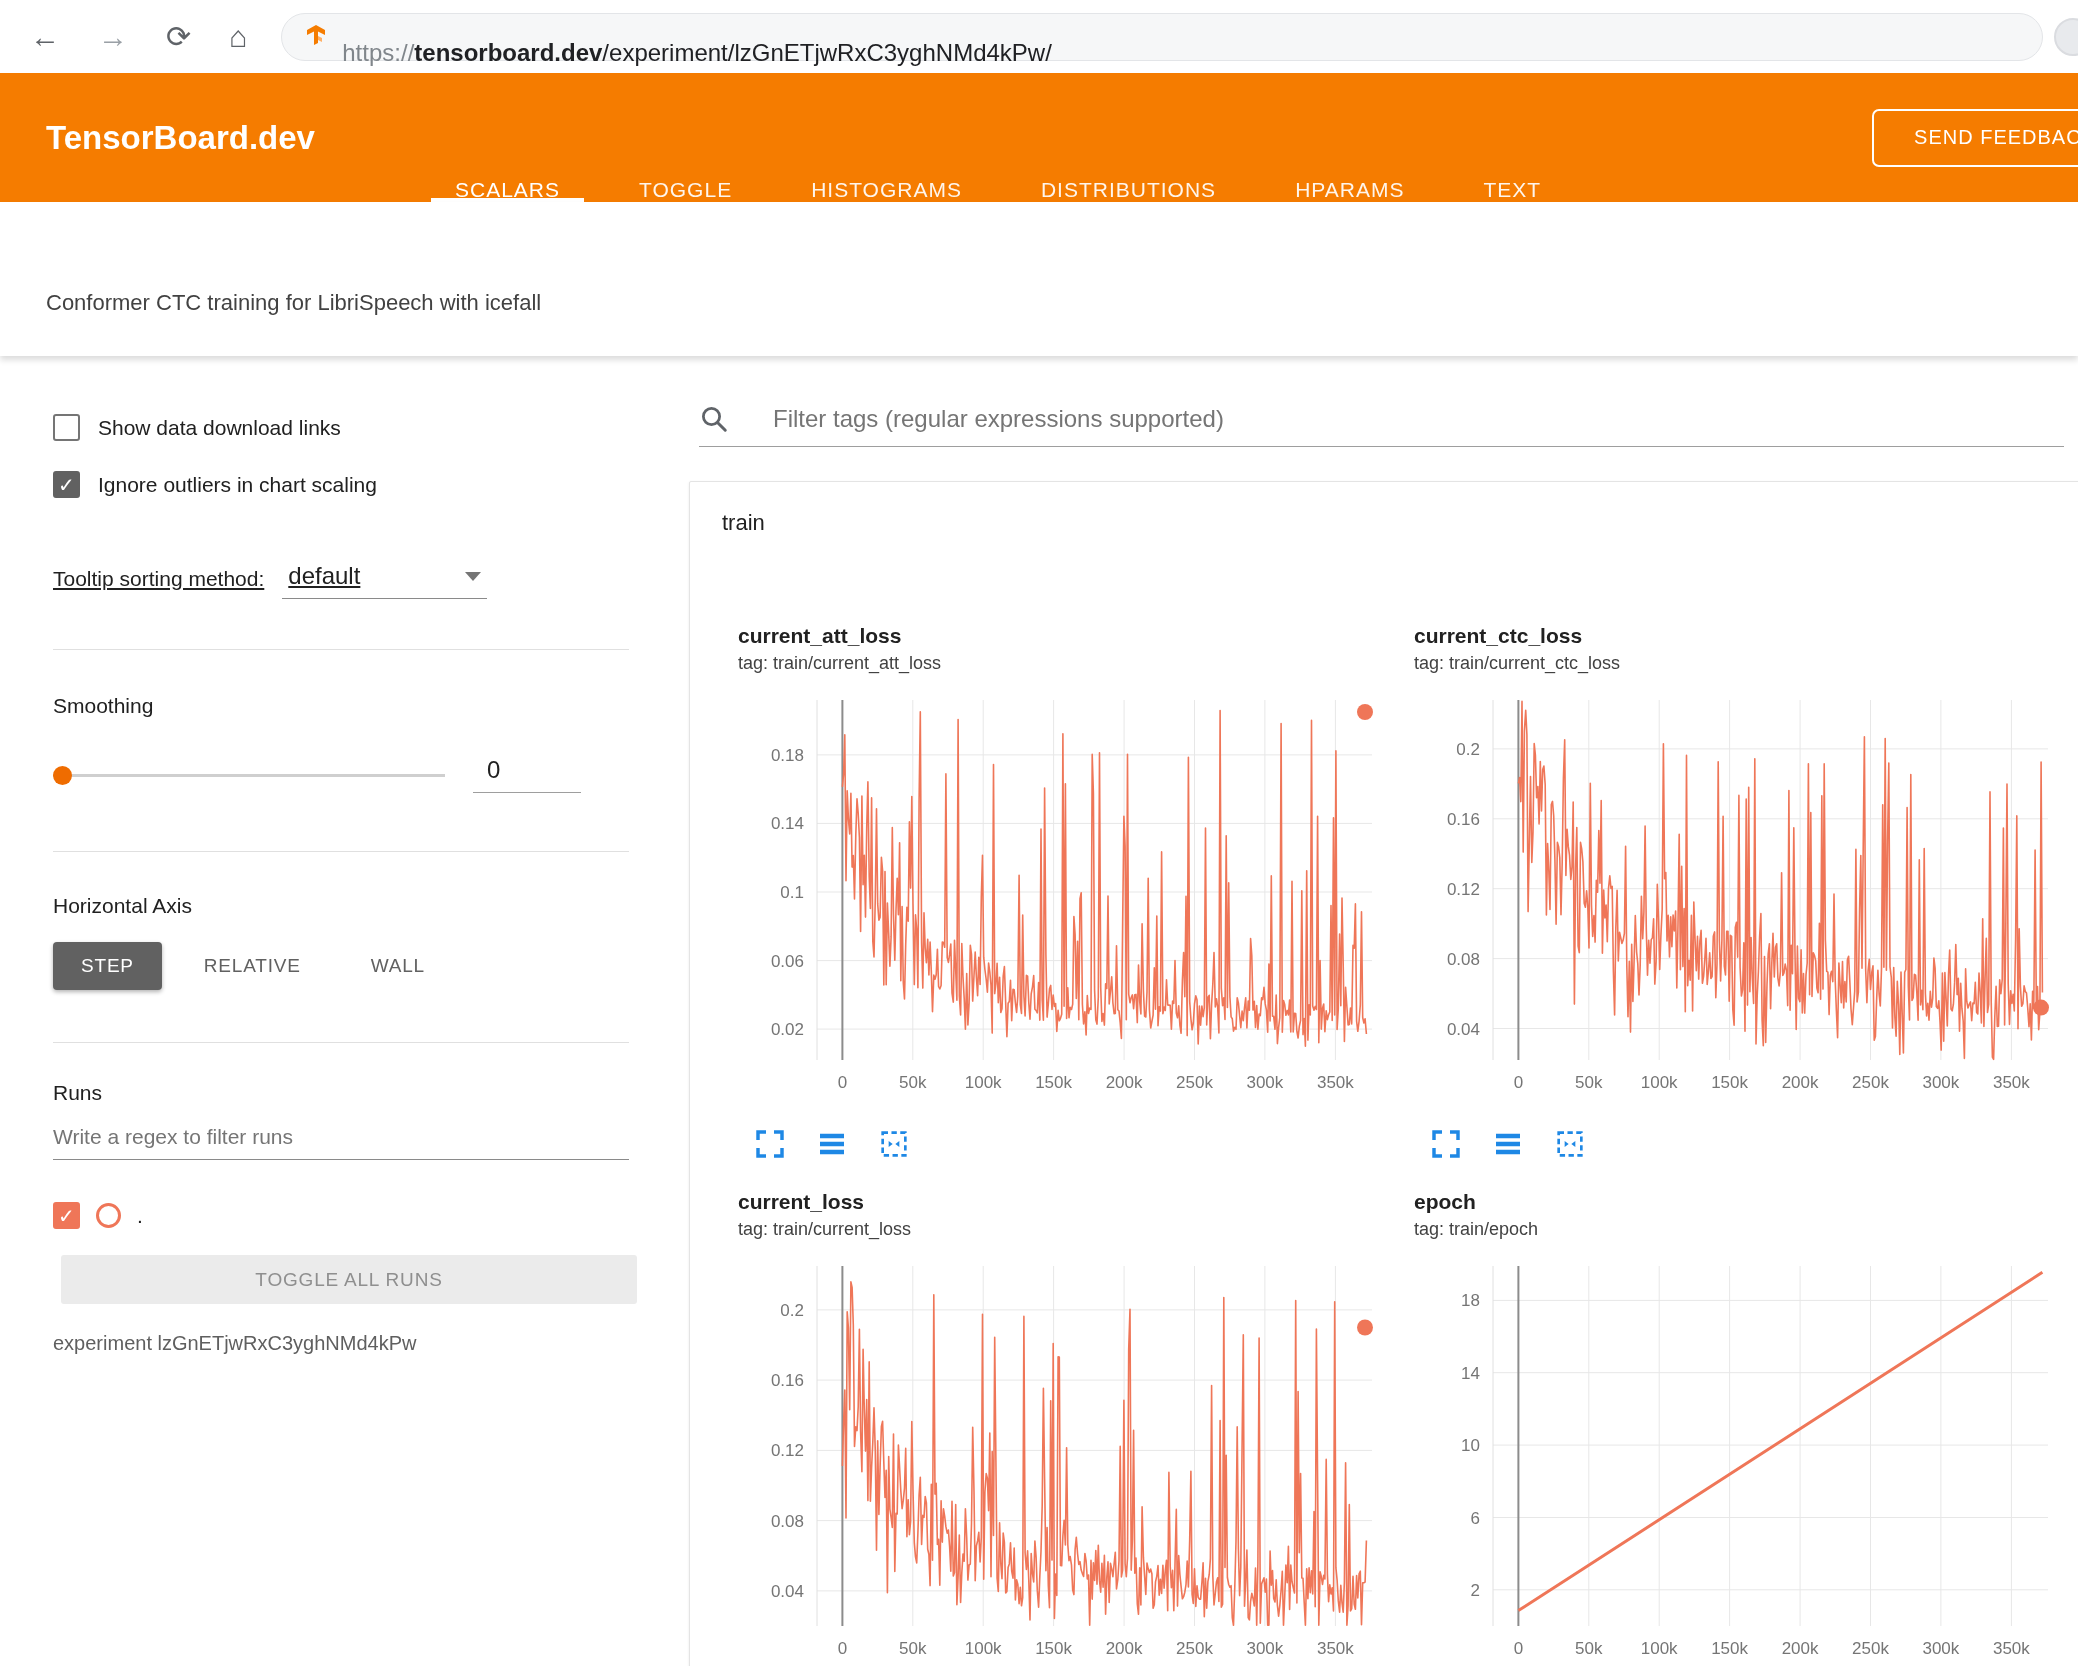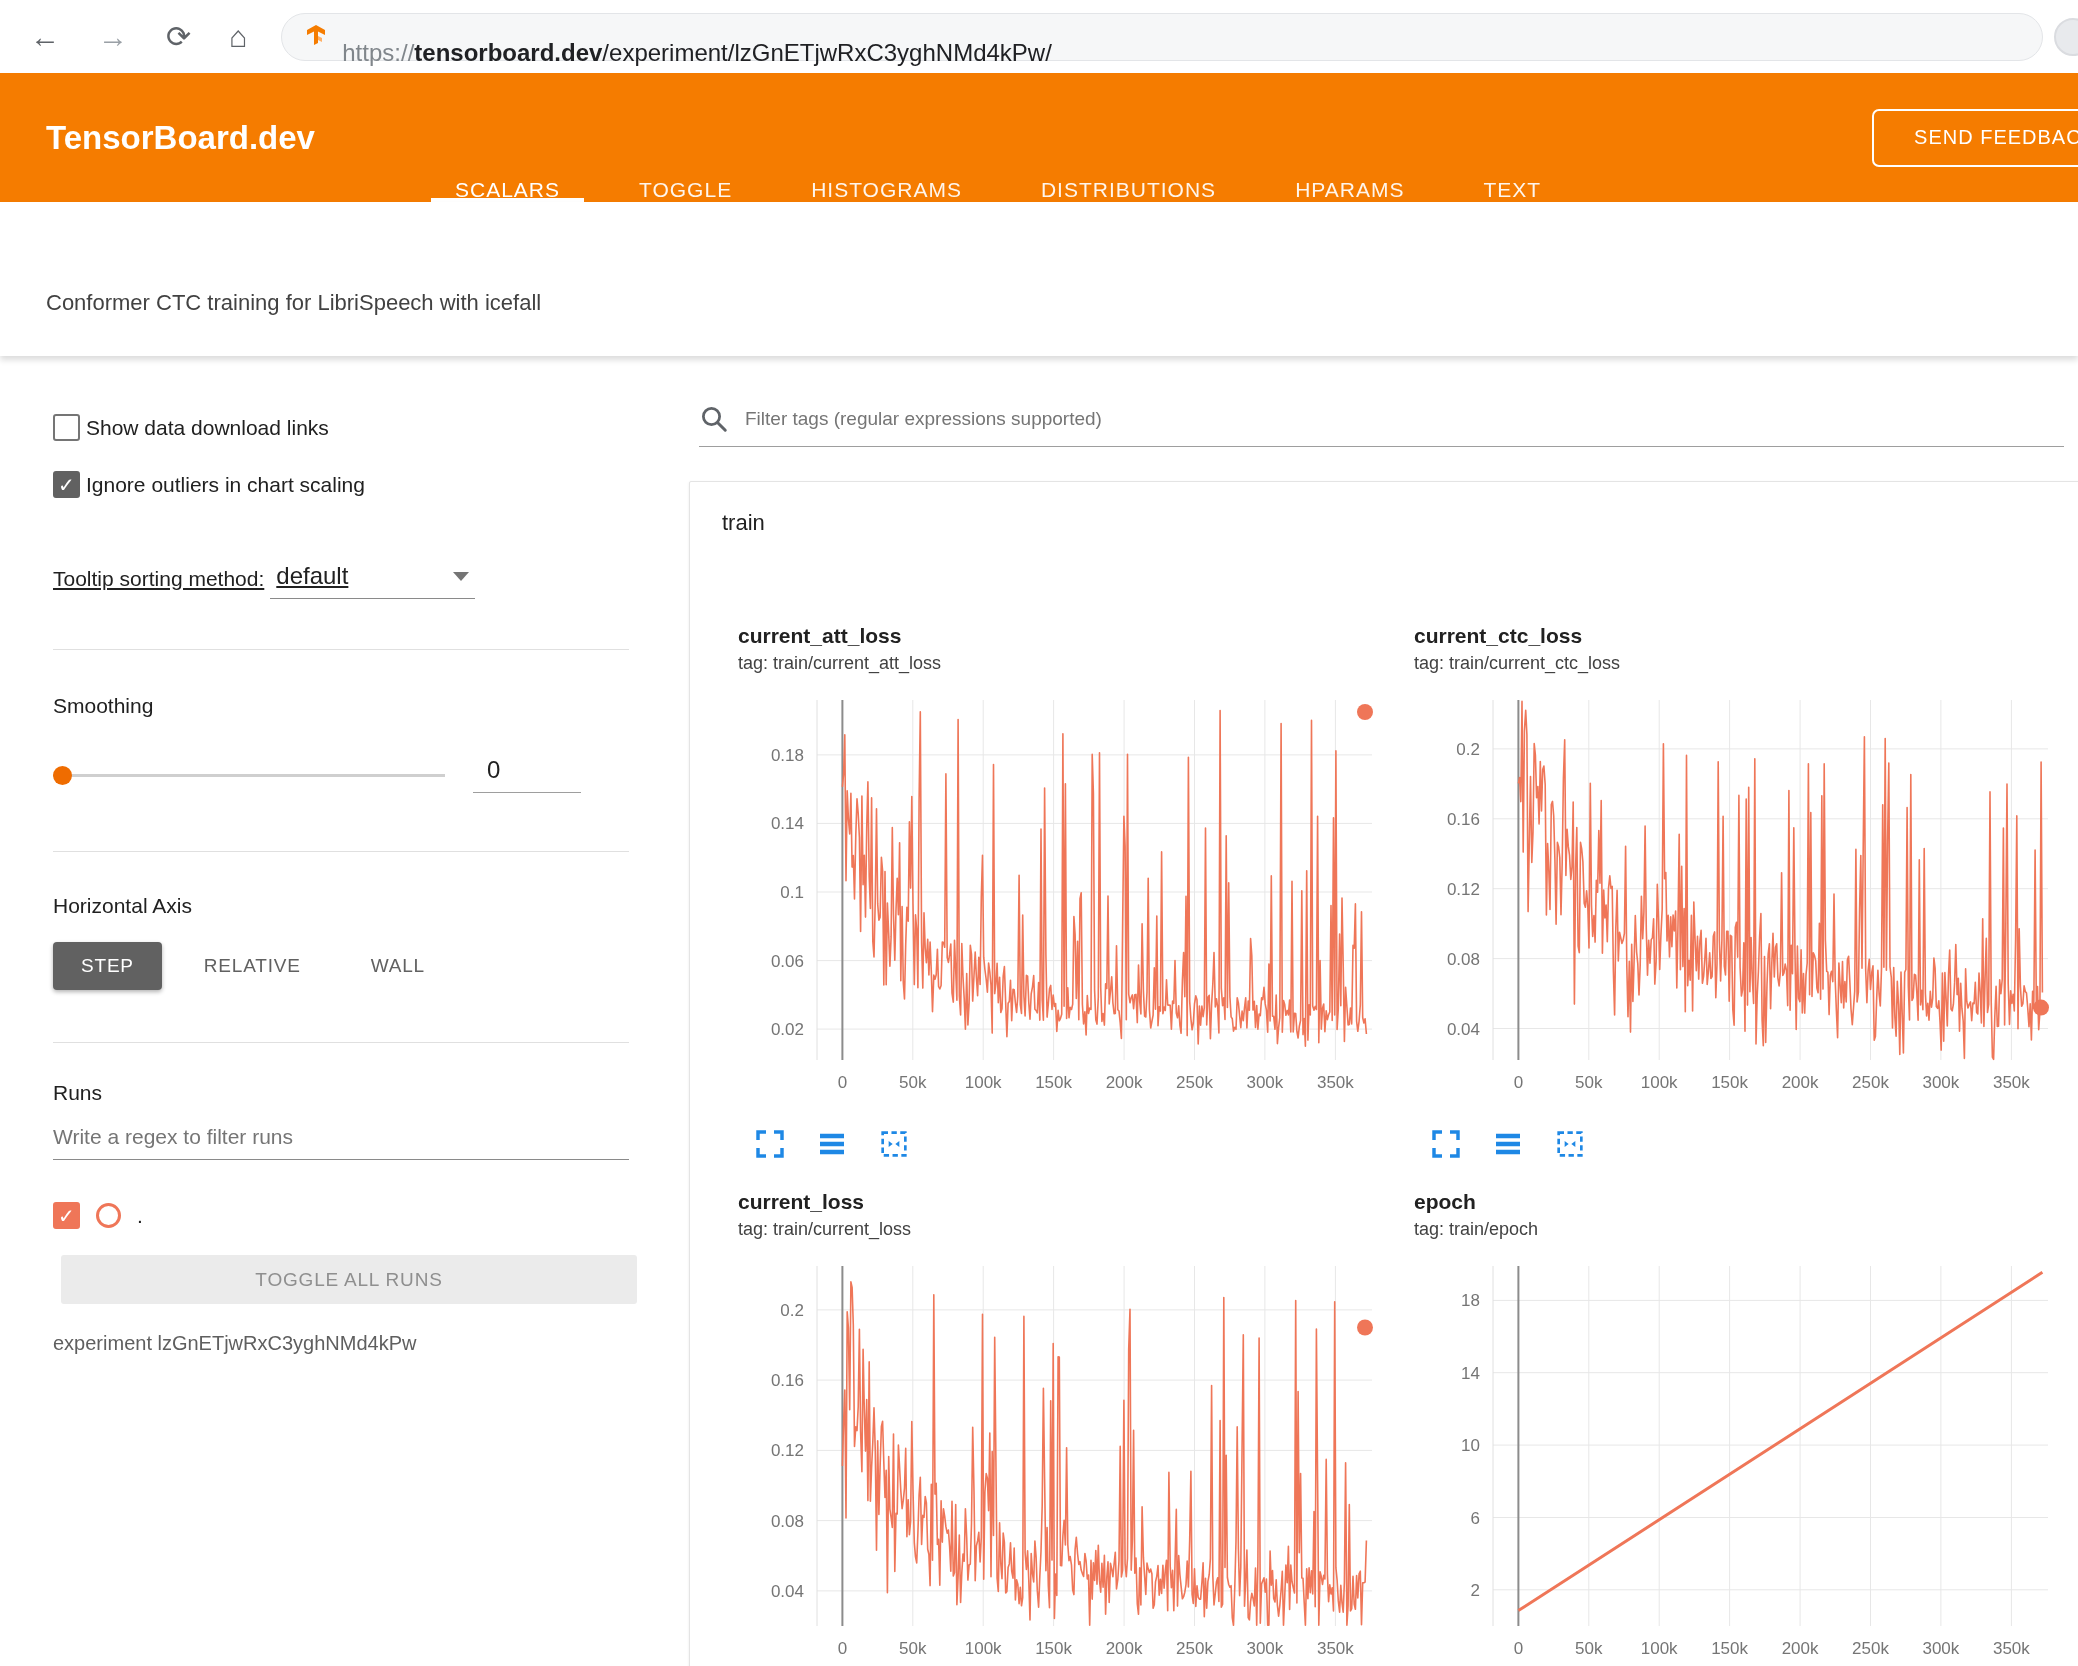--- a/index.html
+++ b/index.html
@@ -31,21 +31,21 @@
   
   .title-band { height:154px; background:#fff; box-shadow:0 4px 6px rgba(0,0,0,0.14); display:flex; align-items:flex-end; padding:0 0 40px 46px; position:relative; z-index:2; }
   .title-band .exp-title { font-size:22px; color:#424242; }
 
   
   .content { display:flex; align-items:flex-start; }
   .sidebar { width:689px; flex:0 0 689px; padding:58px 60px 0 53px; }
   .main { flex:1; min-width:0; }
 
   
-  .srow { display:flex; align-items:center; gap:6px; }
+  .srow { display:flex; align-items:center; gap:18px; }
   .cb { width:27px; height:27px; border:2px solid #757575; border-radius:3px; flex:0 0 27px; display:flex; align-items:center; justify-content:center; cursor:pointer; background:#fff; }
   .cb.checked-dark { background:#616161; border-color:#616161; color:#fff; font-size:20px; font-weight:700; }
   .cb.checked-orange { background:var(--run-orange,#ef7658); border-color:var(--run-orange,#ef7658); color:#fff; font-size:20px; font-weight:700; }
   .sb-label { font-size:21px; color:#212121; }
   .divider { height:1px; background:#e0e0e0; }
   .dropdown { display:flex; align-items:center; justify-content:space-between; width:205px; border-bottom:1px solid #8a8a8a; padding:4px 6px 8px 6px; cursor:pointer; }
   .dropdown .value { font-size:24px; color:#212121; }
   .caret { width:0; height:0; border-left:8px solid transparent; border-right:8px solid transparent; border-top:9px solid #757575; }
   .slider-row { display:flex; align-items:center; gap:28px; }
   .slider { position:relative; width:392px; height:20px; cursor:pointer; }
@@ -57,21 +57,21 @@
   .axis-btn.selected { background:var(--selected-button-gray,#616161); color:#fff; box-shadow:0 2px 4px rgba(0,0,0,0.3); }
   .regex-input { width:100%; border:none; border-bottom:1px solid #8a8a8a; font-family:inherit; font-size:21px; padding:6px 0 10px 0; color:#8b5cf6; outline:none; background:transparent; }
   .regex-input::placeholder { color:#757575; }
   .run-circle { width:25px; height:25px; border-radius:50%; border:3px solid var(--run-orange,#ef7658); flex:0 0 25px; }
   .run-label { font-size:21px; color:#212121; }
   .toggle-btn { width:100%; height:49px; background:#ebebeb; border:none; border-radius:3px; color:#8f8f8f; font-family:inherit; font-size:19px; letter-spacing:0.8px; cursor:pointer; }
   .exp-caption { font-size:20px; color:#5f5f5f; }
 
   
   .filter-row { display:flex; align-items:center; gap:16px; margin:48px 14px 0 10px; border-bottom:1px solid #9e9e9e; padding-bottom:12px; }
-  .filter-input { flex:1; border:none; outline:none; font-family:inherit; font-size:19px; color:#000000; background:transparent; }
+  .filter-input { flex:1; border:none; outline:none; font-family:inherit; font-size:24px; color:#000000; background:transparent;margin-left:28px; }
   .filter-input::placeholder { color:#757575; }
   .card { margin-top:34px; width:1400px; border:1px solid #e4e4e4; border-radius:2px; box-shadow:0 1px 3px rgba(0,0,0,0.08); background:#fff; padding:24px 0 26px 24px; }
   .card-title { font-size:22px; color:#212121; margin:4px 0 88px 8px; cursor:pointer; }
   .charts-grid { display:grid; grid-template-columns:676px 676px; column-gap:0; row-gap:30px; }
   .chart-title { font-size:21px; font-weight:700; color:#212121; margin:0 0 5px 24px; }
   .chart-tag { font-size:18px; color:#424242; margin:0 0 18px 24px; }
   .chart-svg { display:block; width:660px; height:424px; margin-left:8px; }
   .chart-svg text { font-family:"Liberation Sans","DejaVu Sans",sans-serif; font-size:17px; fill:#757575; }
   .chart-toolbar { display:flex; align-items:center; gap:30px; margin:12px 0 0 40px; }
   .tool-icon { width:32px; height:32px; color:var(--icon-blue,#1e88e5); cursor:pointer; }

